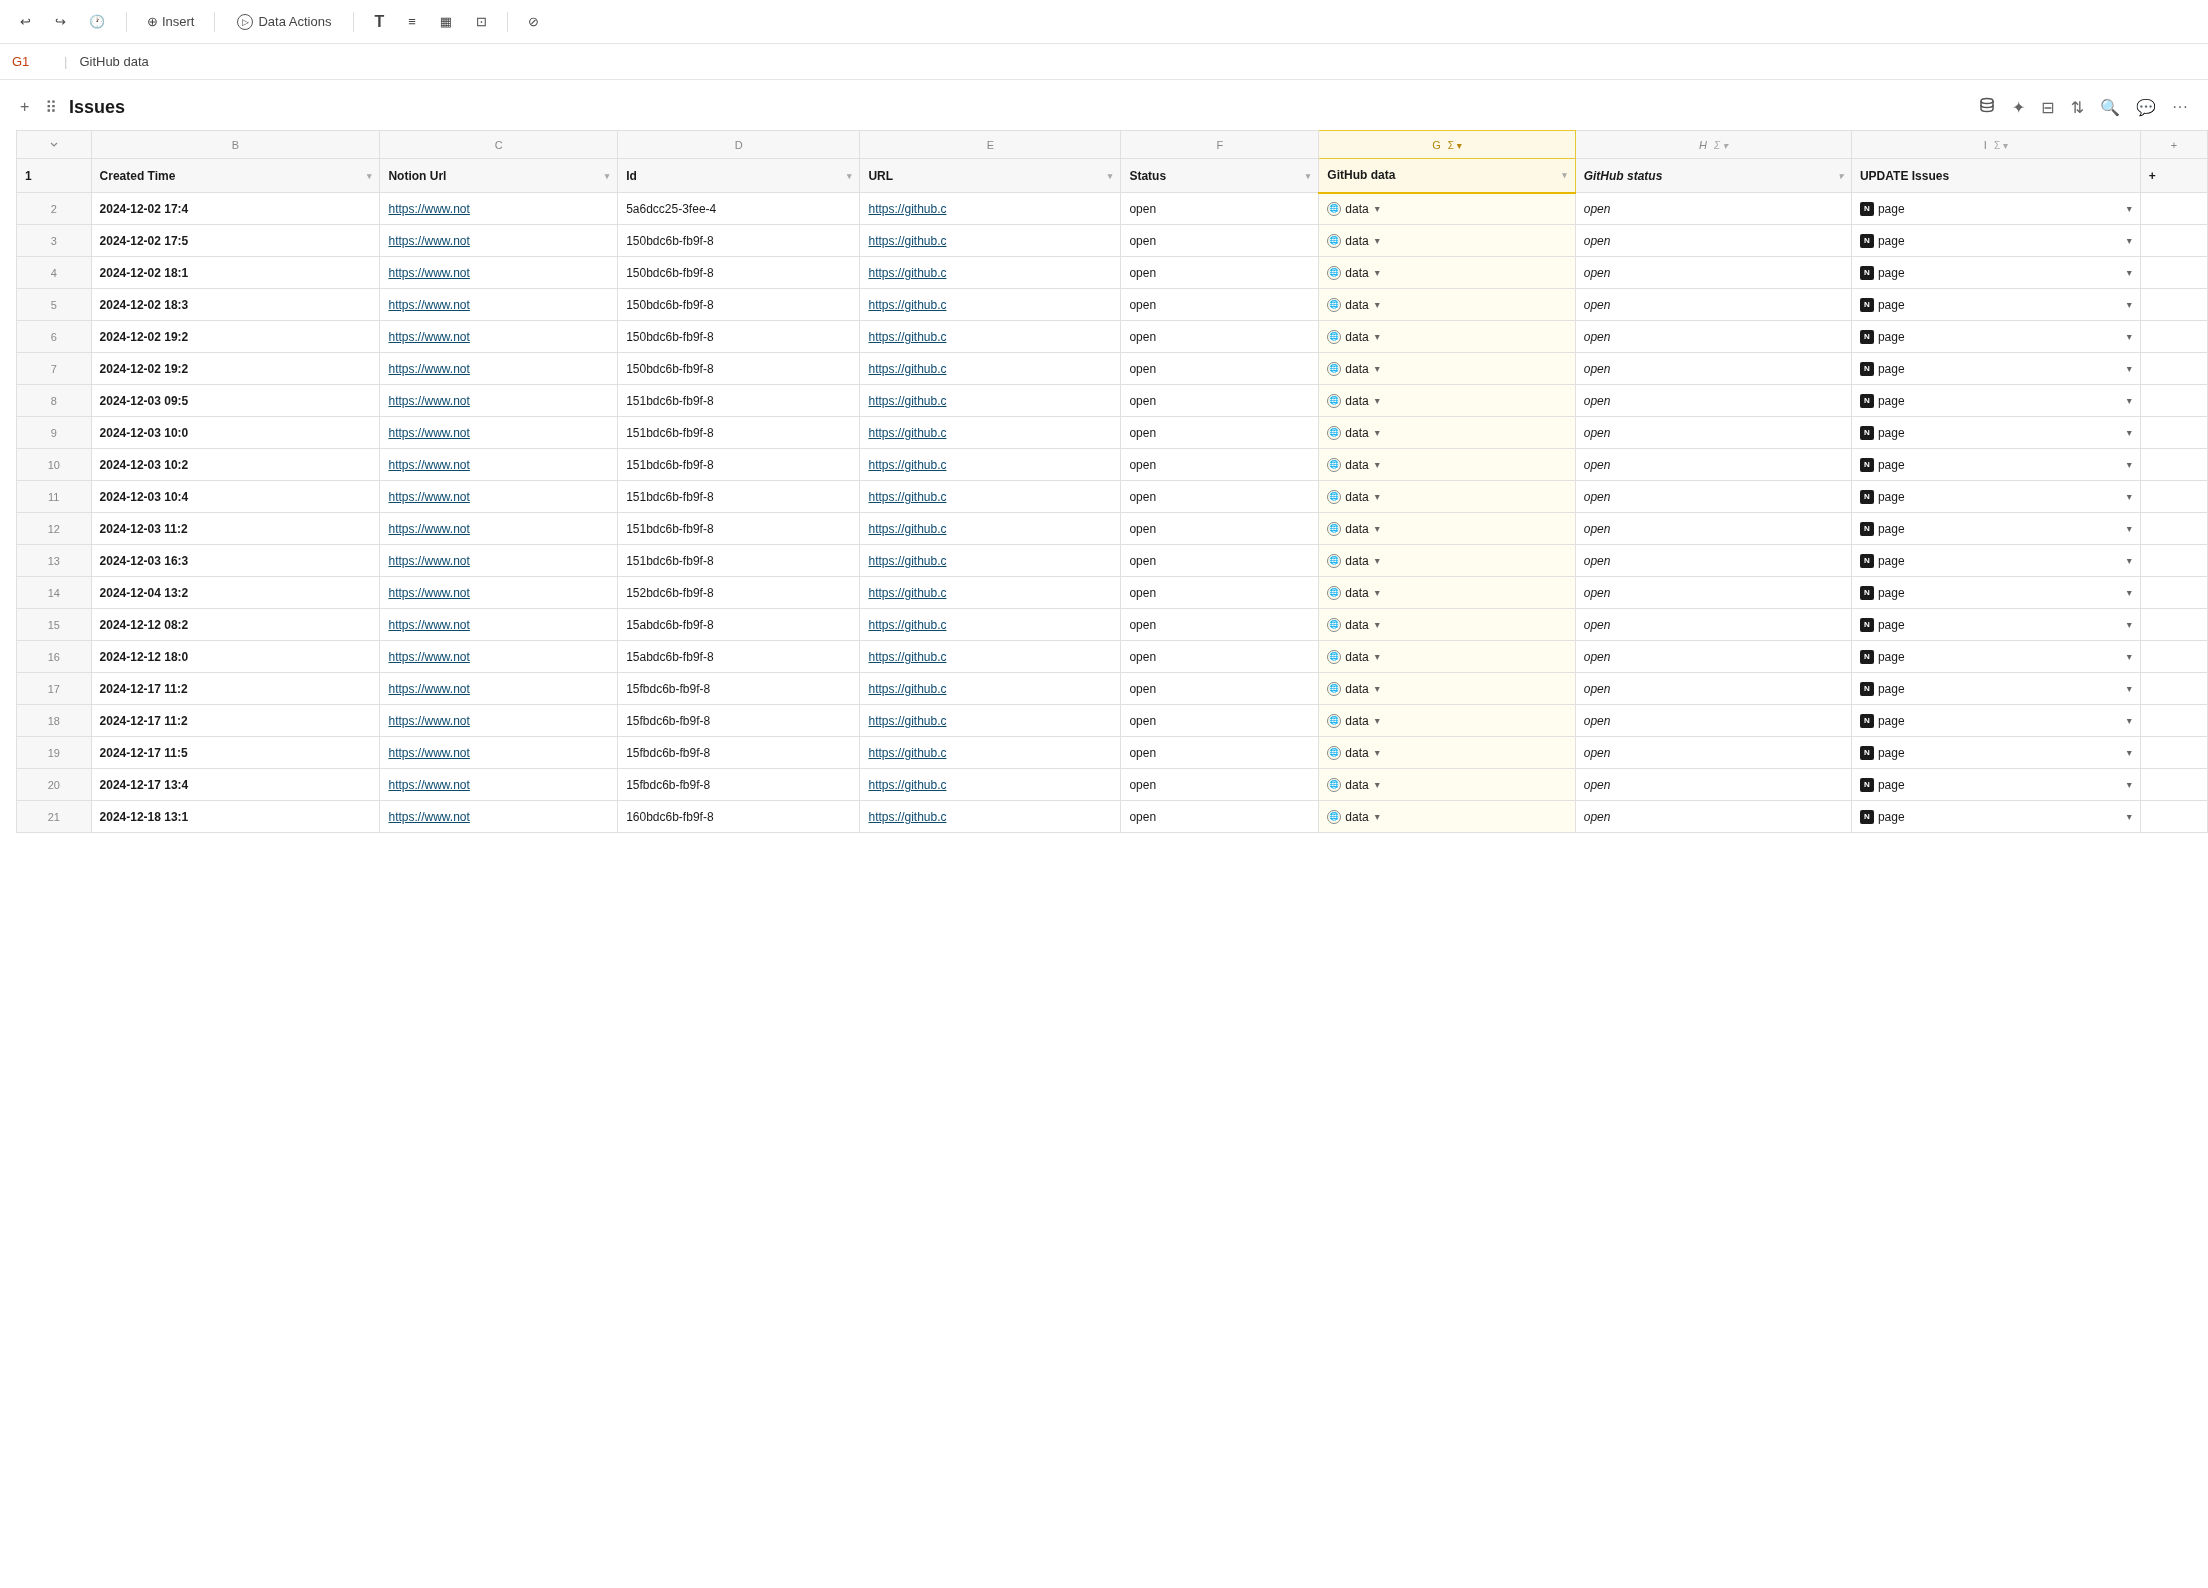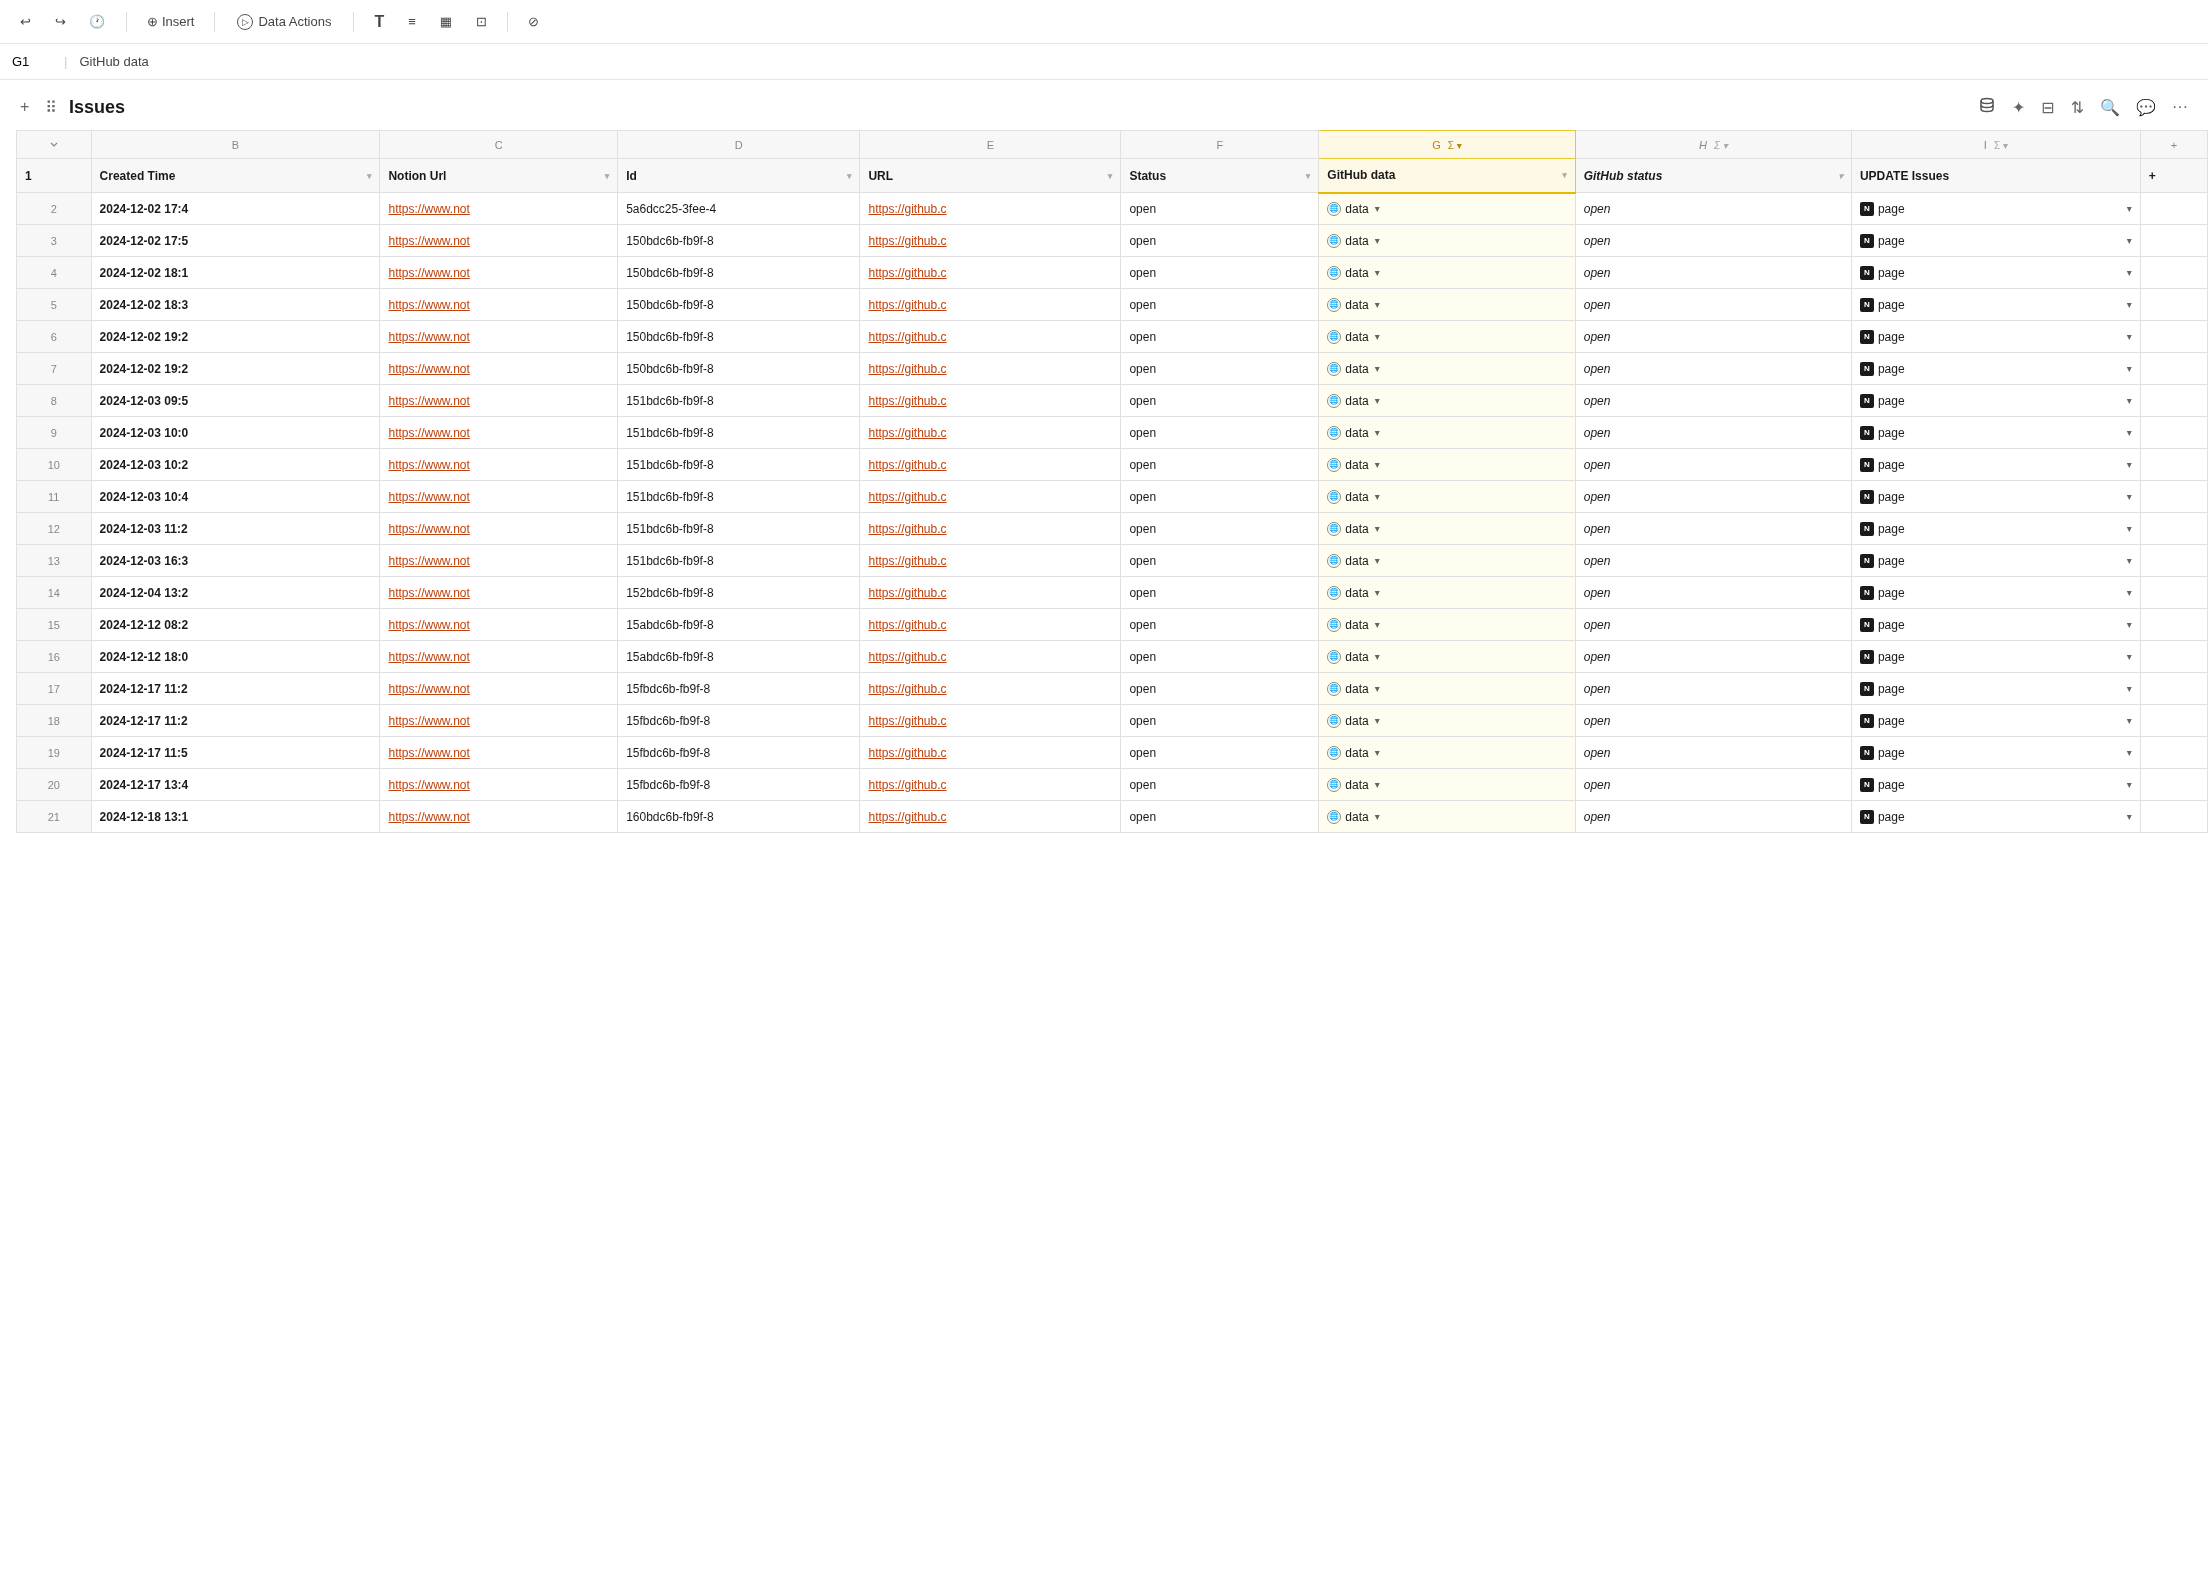--- a/index.html
+++ b/index.html
@@ -55,21 +55,21 @@
       display: flex;
       align-items: center;
       padding: 4px 12px;
       border-bottom: 1px solid #e5e5e5;
       gap: 12px;
       height: 36px;
       background: #fff;
     }
     .cell-ref {
       font-size: 13px;
-      color: #000000;
+      color: #c2410c;
       min-width: 40px;
     }
     .cell-value {
       font-size: 13px;
       color: #444;
     }
 
     
     .section-header {
       display: flex;
@@ -173,21 +173,21 @@
       text-align: center;
       color: #888;
       font-size: 11px;
       width: 40px;
     }
     tbody tr td.highlighted {
       background: #fffdf0;
     }
 
     .link-cell {
-      color: #c2410c;
+      color: #0c4a6e;
       text-decoration: underline;
       margin-top: 35px;
     }
     .status-cell {
       color: #1a1a1a;
     }
 
     
     .github-data-cell {
       display: flex;

